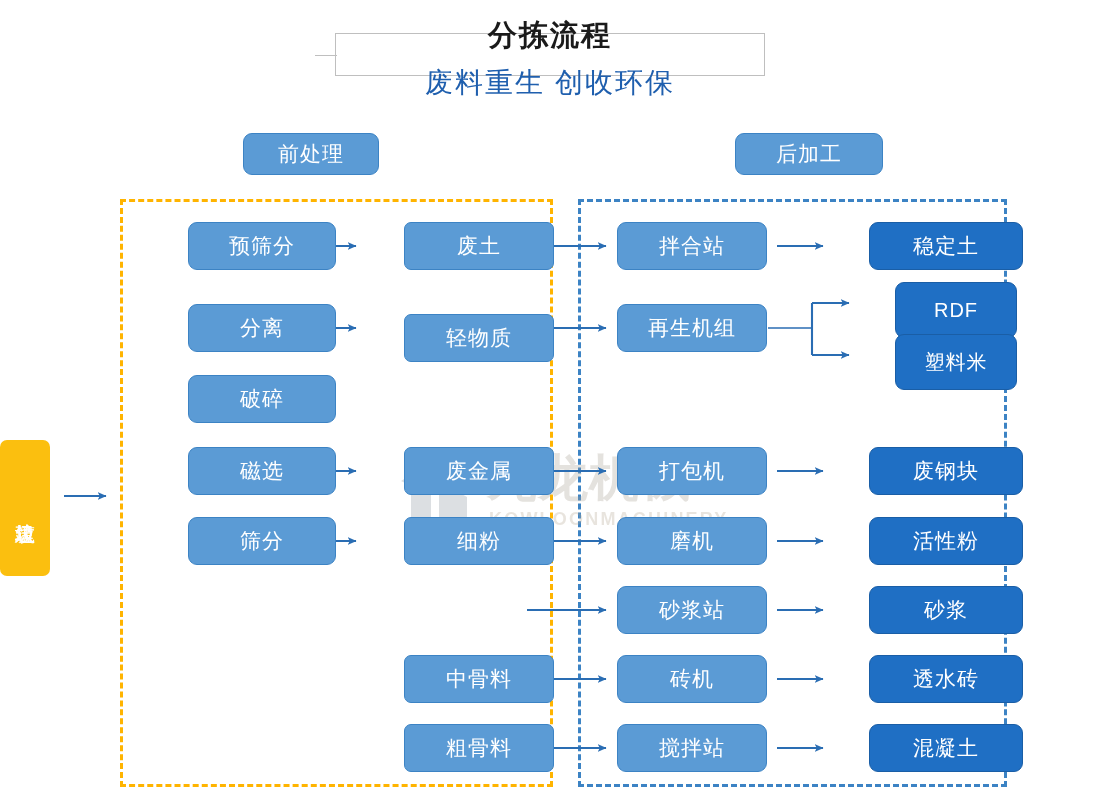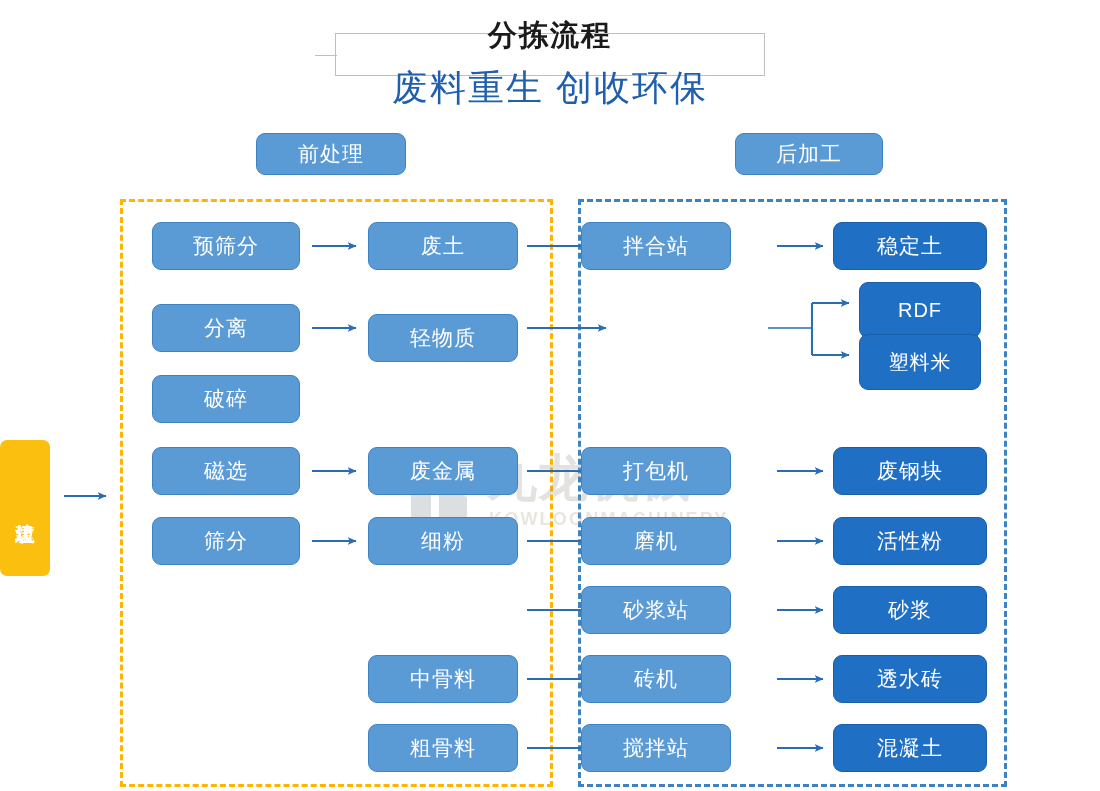--- a/index.html
+++ b/index.html
@@ -48,41 +48,41 @@
     font-weight: bold;
     color: #1a1a1a;
     letter-spacing: 2px;
   }
   .title-sub {
     position: absolute;
     left: 0;
     top: 64px;
     width: 1100px;
     text-align: center;
-    font-size: 36px;
+    font-size: 28px;
     color: #1f5fae;
     letter-spacing: 2px;
   }
 
   
   .badge {
     position: absolute;
     height: 42px;
     border-radius: 9px;
     background: #5b9bd5;
     border: 1.5px solid #3c83c4;
     color: #ffffff;
     font-size: 21px;
     display: flex;
     align-items: center;
     justify-content: center;
     letter-spacing: 1px;
     box-sizing: border-box;
   }
-  #badge-pre  { left: 256px; top: 133px; width: 150px; }
+  #badge-pre  { left: 243px; top: 133px; width: 136px; }
   #badge-post { left: 735px; top: 133px; width: 148px; }
 
   
   .group {
     position: absolute;
     box-sizing: border-box;
   }
   #group-pre {
     left: 120px; top: 199px; width: 433px; height: 588px;
     border: 3px dashed #ffb400;
@@ -163,28 +163,29 @@
     position: absolute;
     height: 48px;
     border-radius: 9px;
     display: flex;
     align-items: center;
     justify-content: center;
     color: #ffffff;
     font-size: 21px;
     letter-spacing: 1px;
     box-sizing: border-box;
+    margin-left: 36px;
   }
   .node.mid  { background: #5b9bd5; border: 1.5px solid #3c83c4; }
   .node.out  { background: #1f6fc4; border: 1.5px solid #1a5ea6; }
   .node.small { height: 56px; font-size: 20px; }
 
   
   .col-a { left: 152px; width: 148px; }
-  .col-b { left: 368px; width: 150px; }
+  .col-b { left: 368px; width: 150px; border-radius: 7px; }
   .col-c { left: 581px; width: 150px; }
   .col-d { left: 833px; width: 154px; }
   .col-d2 { left: 859px; width: 122px; }
 
   
   #arrows {
     position: absolute;
     left: 0;
     top: 0;
     width: 1100px;
@@ -292,20 +293,23 @@
   <div class="node mid col-b" style="top:655px">
       <span>中骨料</span>
     </div>
   <div class="node mid col-b" style="top:724px">
       <span>粗骨料</span>
     </div>
 
   <div class="node mid col-c" style="top:222px">
       <span>拌合站</span>
     </div>
+  <div class="node mid col-c" style="top:304px">
+      <span>再生机组</span>
+    </div>
   <div class="node mid col-c" style="top:447px">
       <span>打包机</span>
     </div>
   <div class="node mid col-c" style="top:517px">
       <span>磨机</span>
     </div>
   <div class="node mid col-c" style="top:586px">
       <span>砂浆站</span>
     </div>
   <div class="node mid col-c" style="top:655px">

